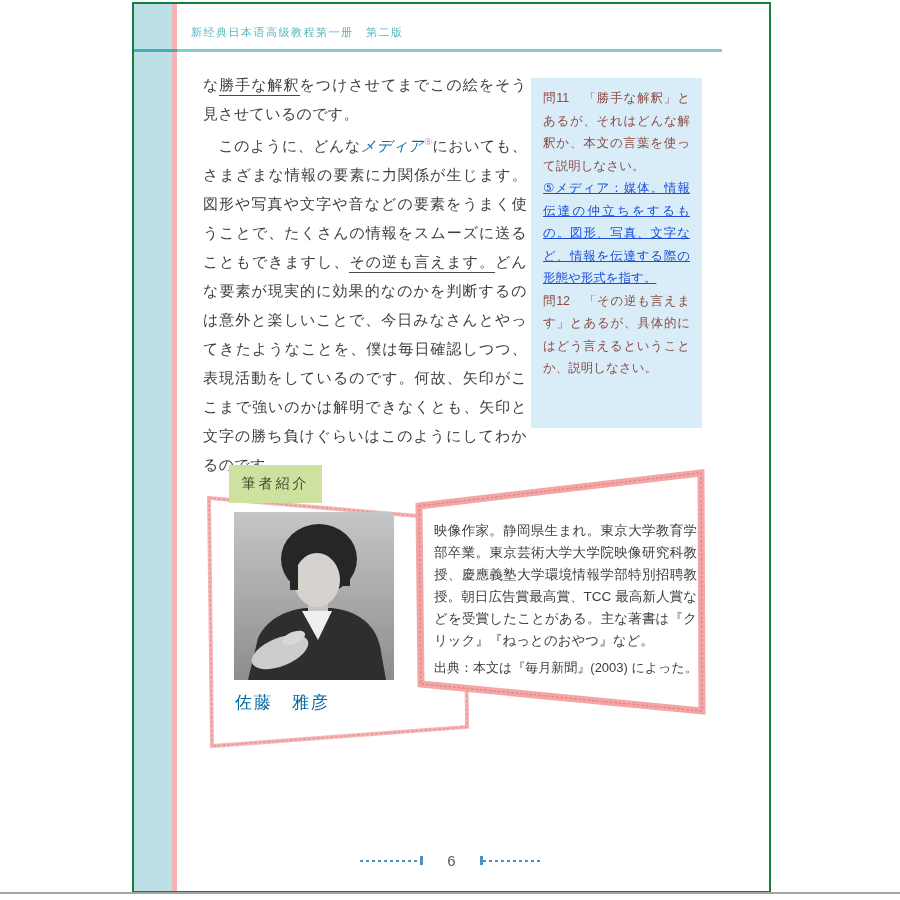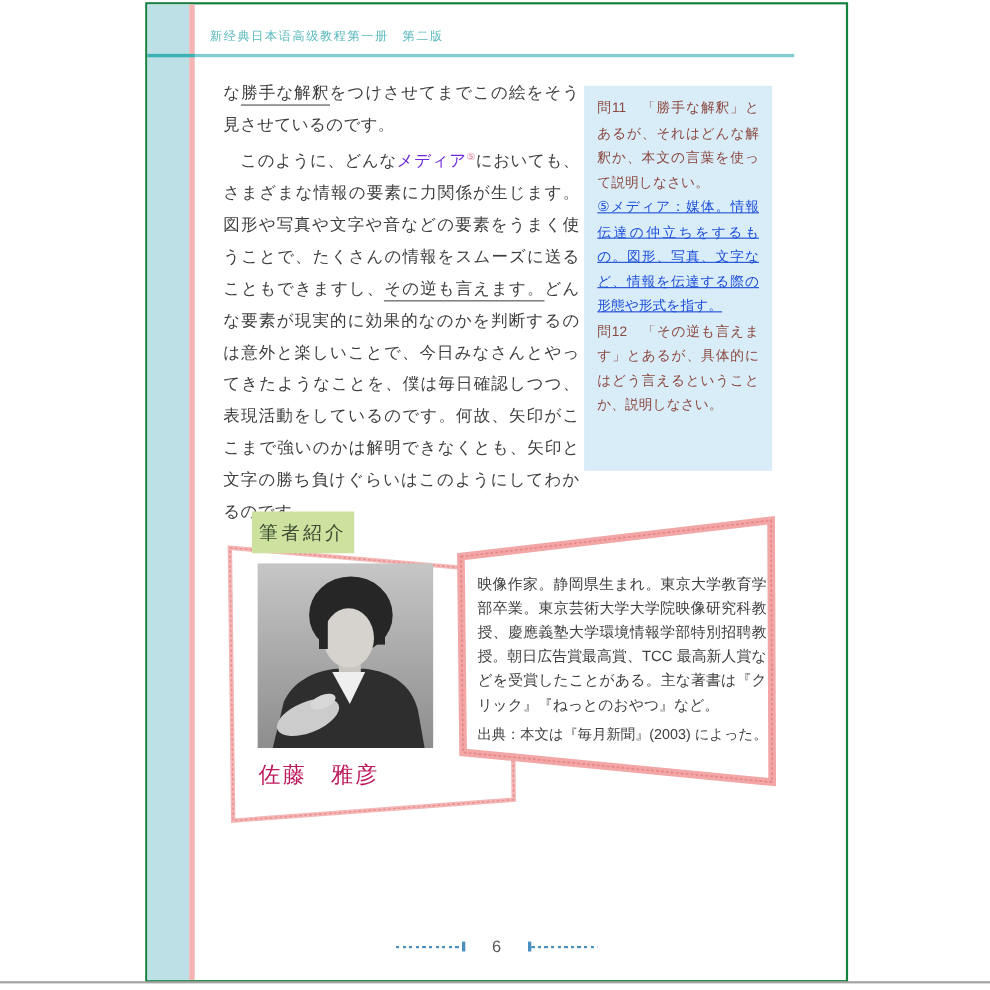--- a/index.html
+++ b/index.html
@@ -13,34 +13,34 @@
 
   
   .header-title{position:absolute;left:57px;top:21px;font-size:11px;letter-spacing:1.5px;color:#58b7bc;white-space:nowrap;}
   .header-rule{position:absolute;left:0;top:45px;width:588px;height:3px;background:#7fccd1;}
   .header-rule-dark{position:absolute;left:0;top:0;width:43px;height:3px;background:#3db0b6;}
 
   
   .main-text{position:absolute;left:69px;top:66px;width:324px;color:#3e3e40;font-size:15px;line-height:29px;text-align:justify;letter-spacing:0.3px;}
   .main-text p{margin:0;}
   .seg-underline{border-bottom:1.4px solid #4a4a4a;padding-bottom:1.5px;}
-  .seg-pink{color:#6d28d9;}
+  .seg-pink{color:#0369a1;font-style:italic;}
   .seg-sup-pink{color:#d9728e;font-size:9px;vertical-align:6px;letter-spacing:0;}
 
   
   .question-box{position:absolute;left:397px;top:74px;width:171px;height:350px;background:#d9edf8;box-sizing:border-box;padding:9px 12px;font-size:12.5px;line-height:22.5px;text-align:justify;}
   .question-box p{margin:0;}
   .q-question{color:#8c4a42;}
   .q-note{color:#1d4ed8;text-decoration:underline;}
 
   
   .author-frames{position:absolute;left:65px;top:458px;}
-  .author-label{position:absolute;left:95px;top:461px;width:93px;height:38px;background:#cde29e;color:#3d4b33;font-size:17px;letter-spacing:3px;display:flex;align-items:center;justify-content:center;}
+  .author-label{position:absolute;left:95px;top:461px;width:93px;height:38px;background:#cde29e;color:#3d4b33;font-size:14px;letter-spacing:3px;display:flex;align-items:center;justify-content:center;}
   .photo{position:absolute;left:100px;top:508px;width:160px;height:168px;}
-  .author-name{position:absolute;left:101px;top:687px;font-size:20px;letter-spacing:2px;color:#be185d;}
+  .author-name{position:absolute;left:101px;top:687px;font-size:17px;letter-spacing:2px;color:#0369a1;}
   .author-reading{position:absolute;left:96px;top:712px;font-size:13.5px;color:#3a3a3a;letter-spacing:0.5px;}
   .bio-block{position:absolute;left:300px;top:516px;width:263px;}
   .bio{color:#3e3e40;font-size:13.5px;line-height:22px;text-align:justify;margin:0;}
   .source{color:#3e3e40;font-size:13px;margin:7px 2px 0 0;text-align:left;white-space:nowrap;}
 
   
   .footer{position:absolute;left:0;top:848px;width:100%;display:flex;align-items:center;justify-content:center;gap:24px;}
   .dash-group{display:flex;align-items:center;}
   .dash-line{width:60px;height:2px;background:repeating-linear-gradient(90deg,#4a90c0 0 3px,transparent 3px 6px);}
   .dash-cap{width:3px;height:9px;background:#4a90c0;}

